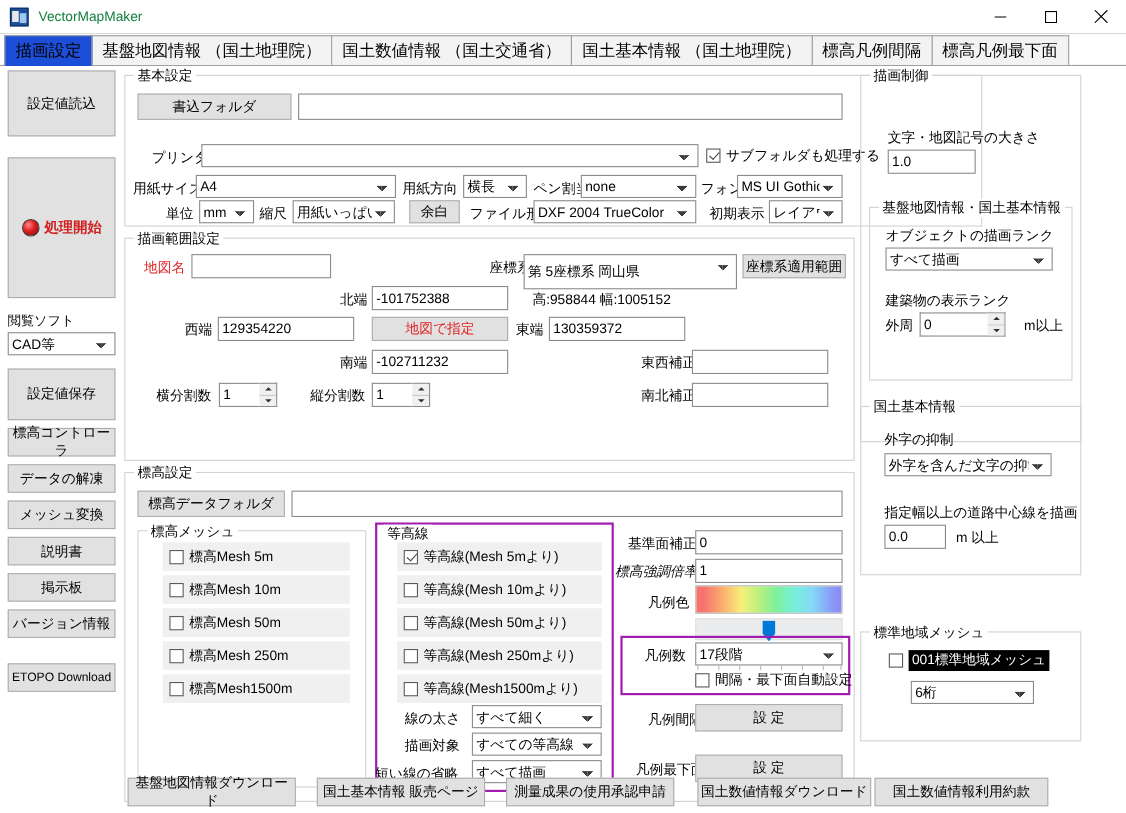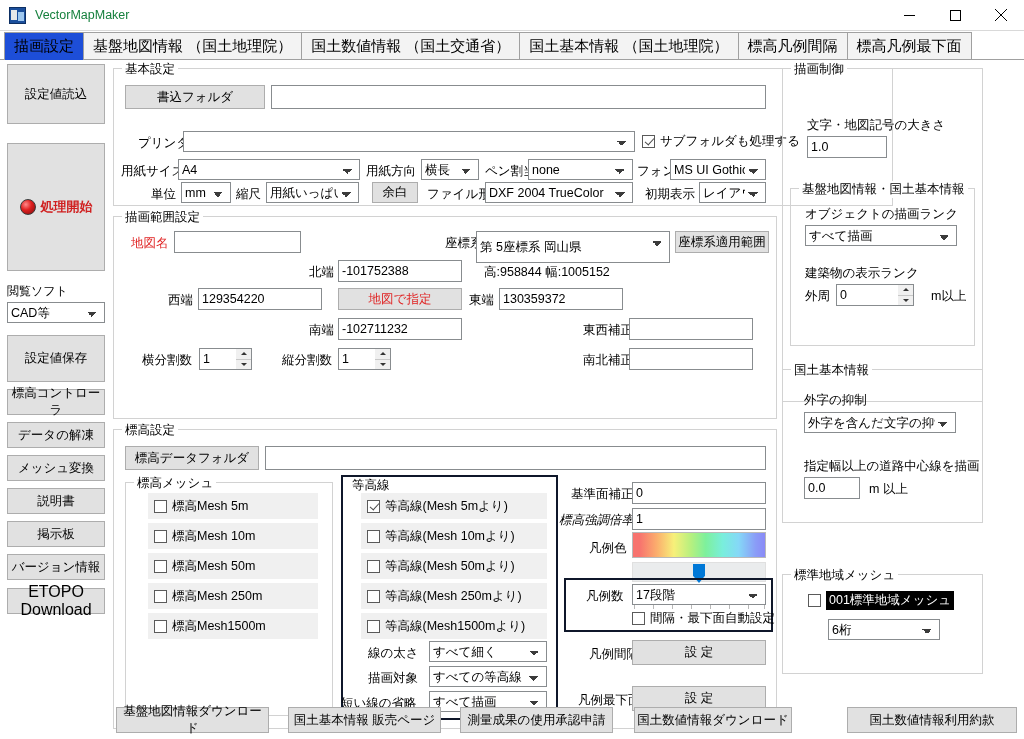--- a/index.html
+++ b/index.html
@@ -100,21 +100,21 @@
   .btn-process { height: 128px; margin-top: 19px; font-size: 13px; color: #d02020; font-weight: bold; }
   .btn-process .dot {
     width: 16px; height: 16px; border-radius: 50%;
     background: radial-gradient(circle at 35% 32%, #ff8a8a 0%, #e02020 42%, #7a0d0d 100%);
     border: 1px solid #3a3a3a;
     margin-right: 5px; flex: none;
   }
   .rail-label { font-size: 12px; margin-top: 12px; margin-bottom: 2px; }
   .btn-save { height: 47px; margin-top: 12px; }
   .btn-sm { height: 26px; margin-top: 7px; font-size: 12.5px; }
-  .btn-etopo { height: 26px; margin-top: 8px; font-size: 16px; }
+  .btn-etopo { height: 26px; margin-top: 23px; font-size: 11px; }
 
   
   select.cbo, input.txt {
     font-family: "Liberation Sans", sans-serif;
     font-size: 12.5px;
     color: #000;
     border: 1px solid #888c8f;
     background: #ffffff;
     height: 21px;
     padding: 0 3px;
@@ -140,21 +140,21 @@
     border: 1px solid #d2d2d2;
   }
   .group > .gtitle {
     position: absolute;
     top: -8px; left: 8px;
     background: #ffffff;
     padding: 0 3px;
     font-size: 12.5px;
     white-space: nowrap;
   }
-  .group.red { border: 2px solid #0f172a; }
+  .group.red { border: 2px solid #a21caf; }
 
   
   .chk { display: inline-flex; align-items: center; white-space: nowrap; }
   .chk .box {
     width: 13px; height: 13px; border: 1px solid #5a5a5a; background: #fff;
     margin-right: 5px; flex: none; position: relative;
   }
   .chk.on .box::after {
     content: ""; position: absolute; left: 4px; top: 0px;
     width: 4px; height: 8px; border: solid #4a4a4a;
@@ -568,16 +568,16 @@
     <select class="cbo abs" style="left:45px; top:44px; width:112px;">
       <option>6桁</option>
     </select>
   </div>
 
   <div class="bottombar">
     <div class="btn" style="left:116px; width:153px;">基盤地図情報ダウンロード</div>
     <div class="btn" style="left:288px; width:153px;">国土基本情報 販売ページ</div>
     <div class="btn" style="left:460px; width:153px;">測量成果の使用承認申請</div>
     <div class="btn" style="left:634px; width:158px;">国土数値情報ダウンロード</div>
-    <div class="btn" style="left:847px; width:170px;">国土数値情報利用約款</div>
+    <div class="btn" style="left:795px; width:158px;">国土数値情報利用約款</div>
   </div>
 
 </div>
 
 </body></html>

